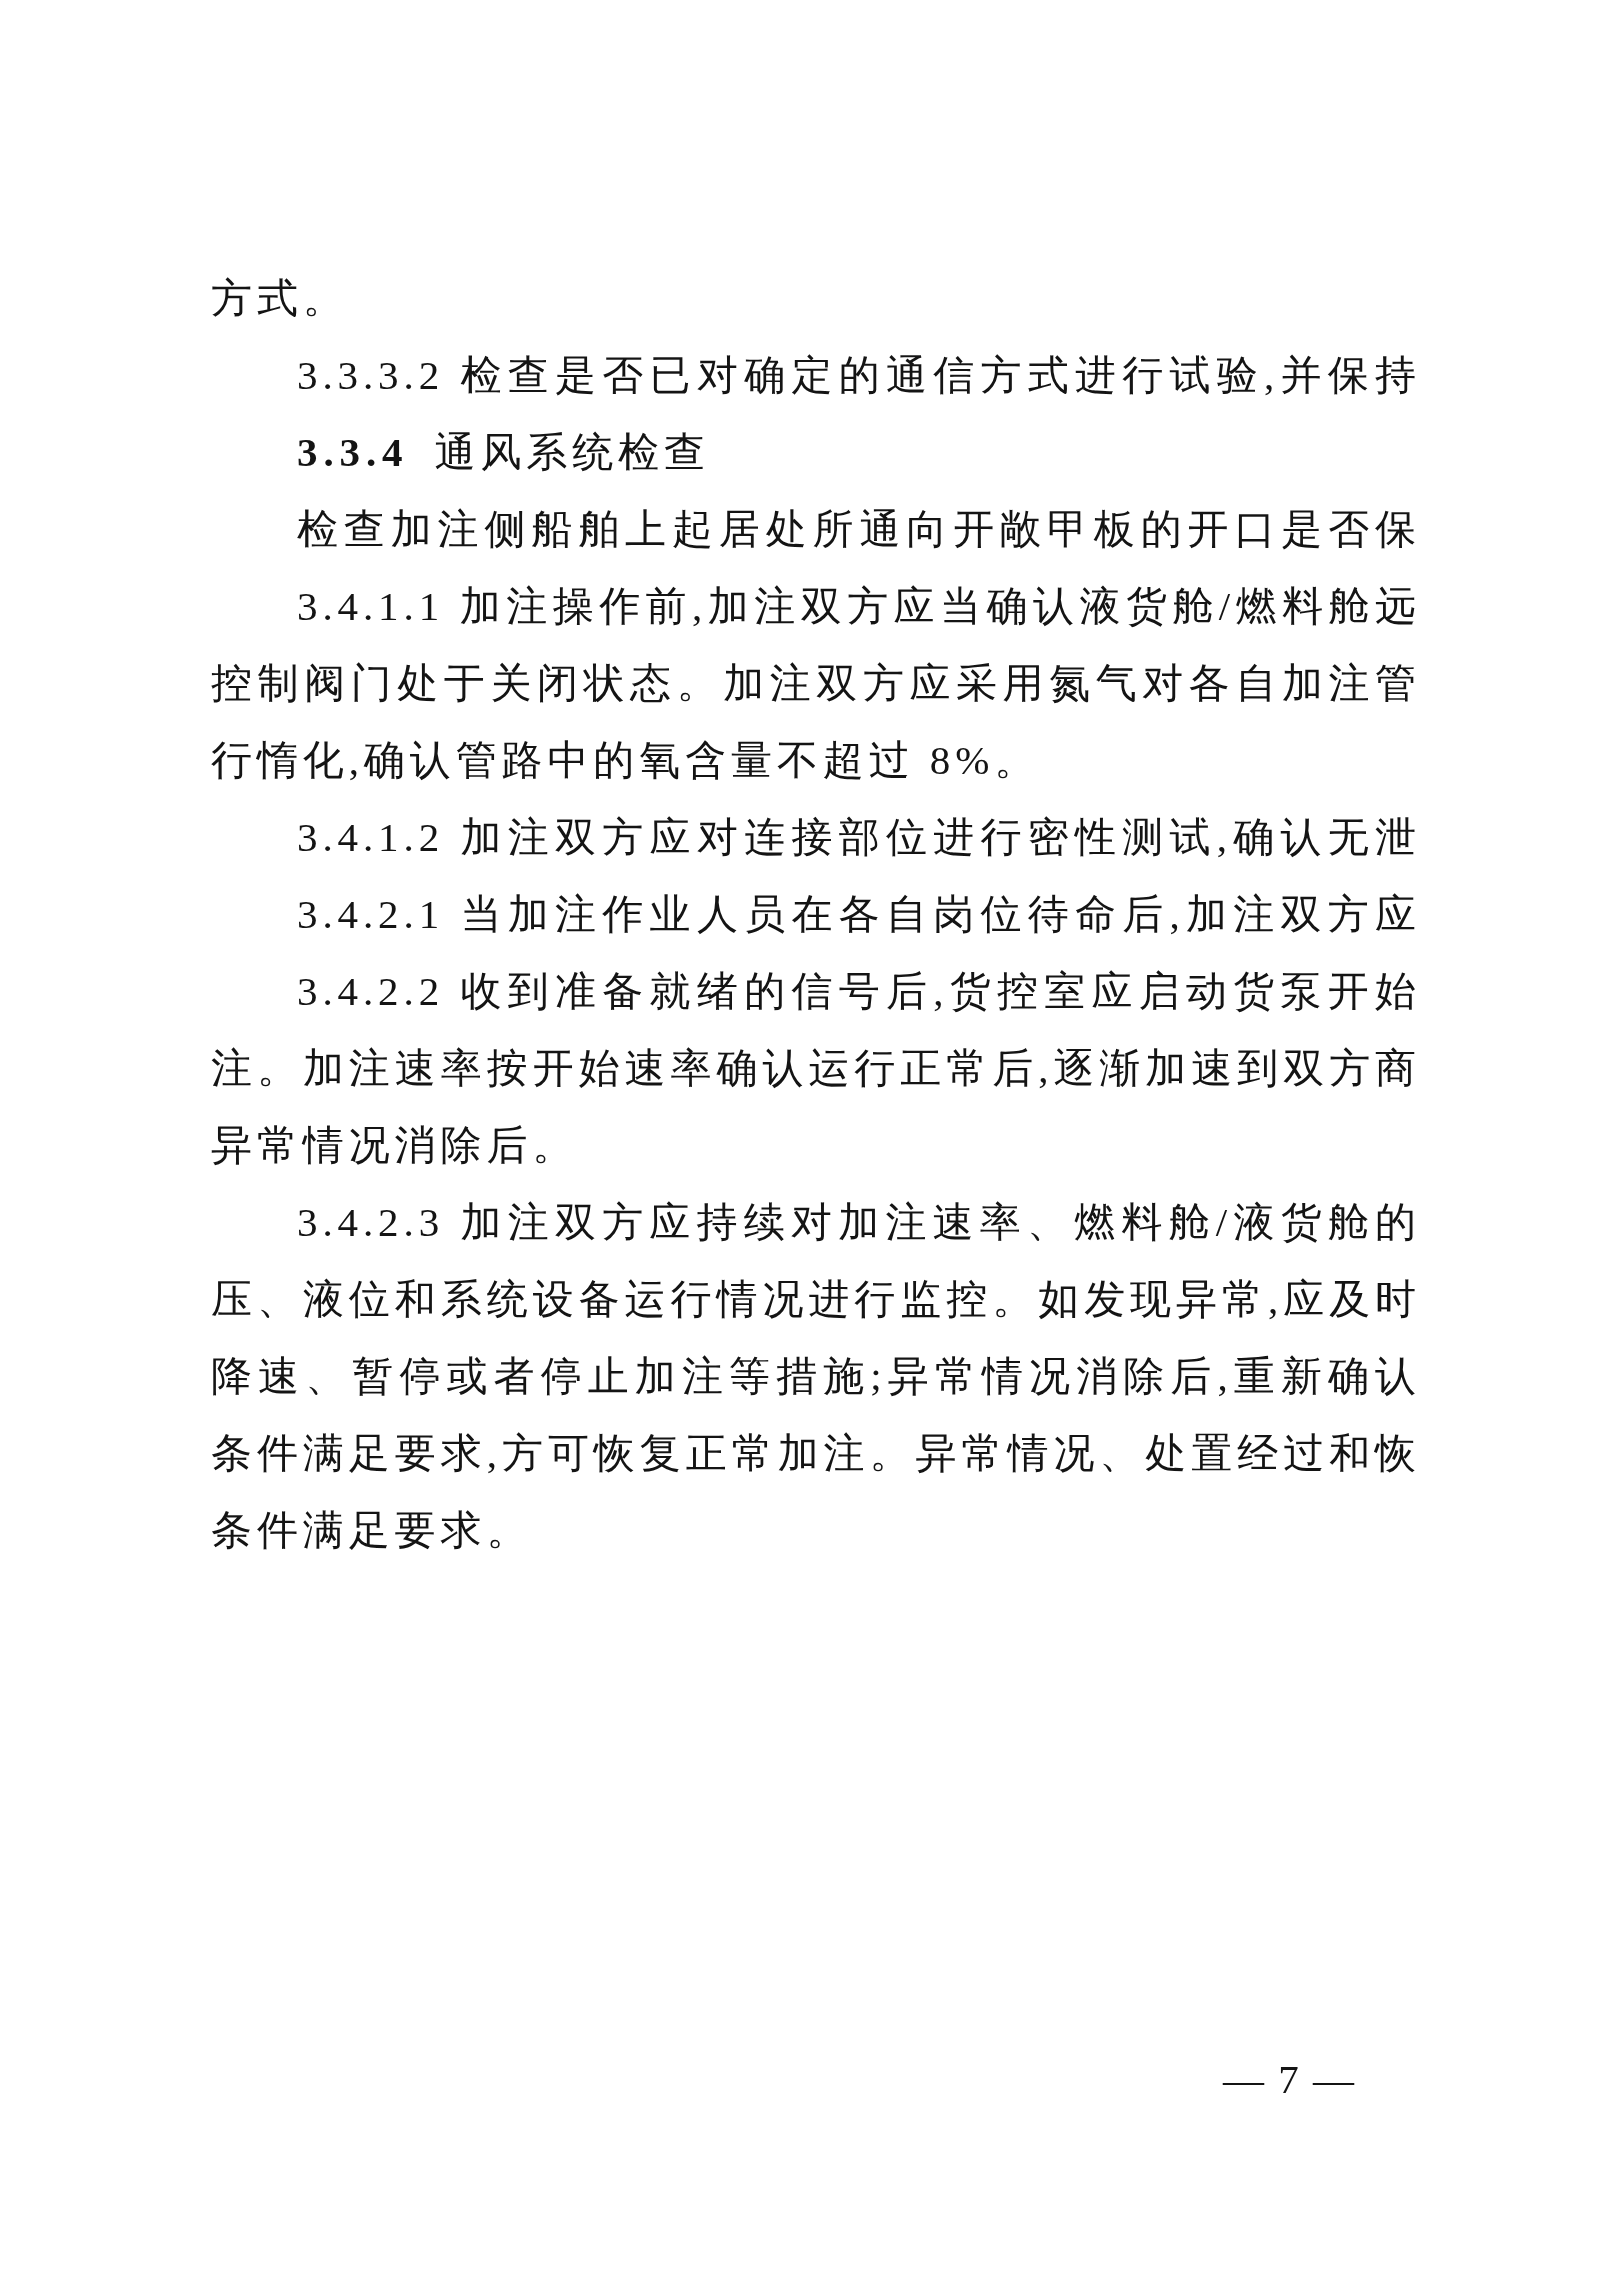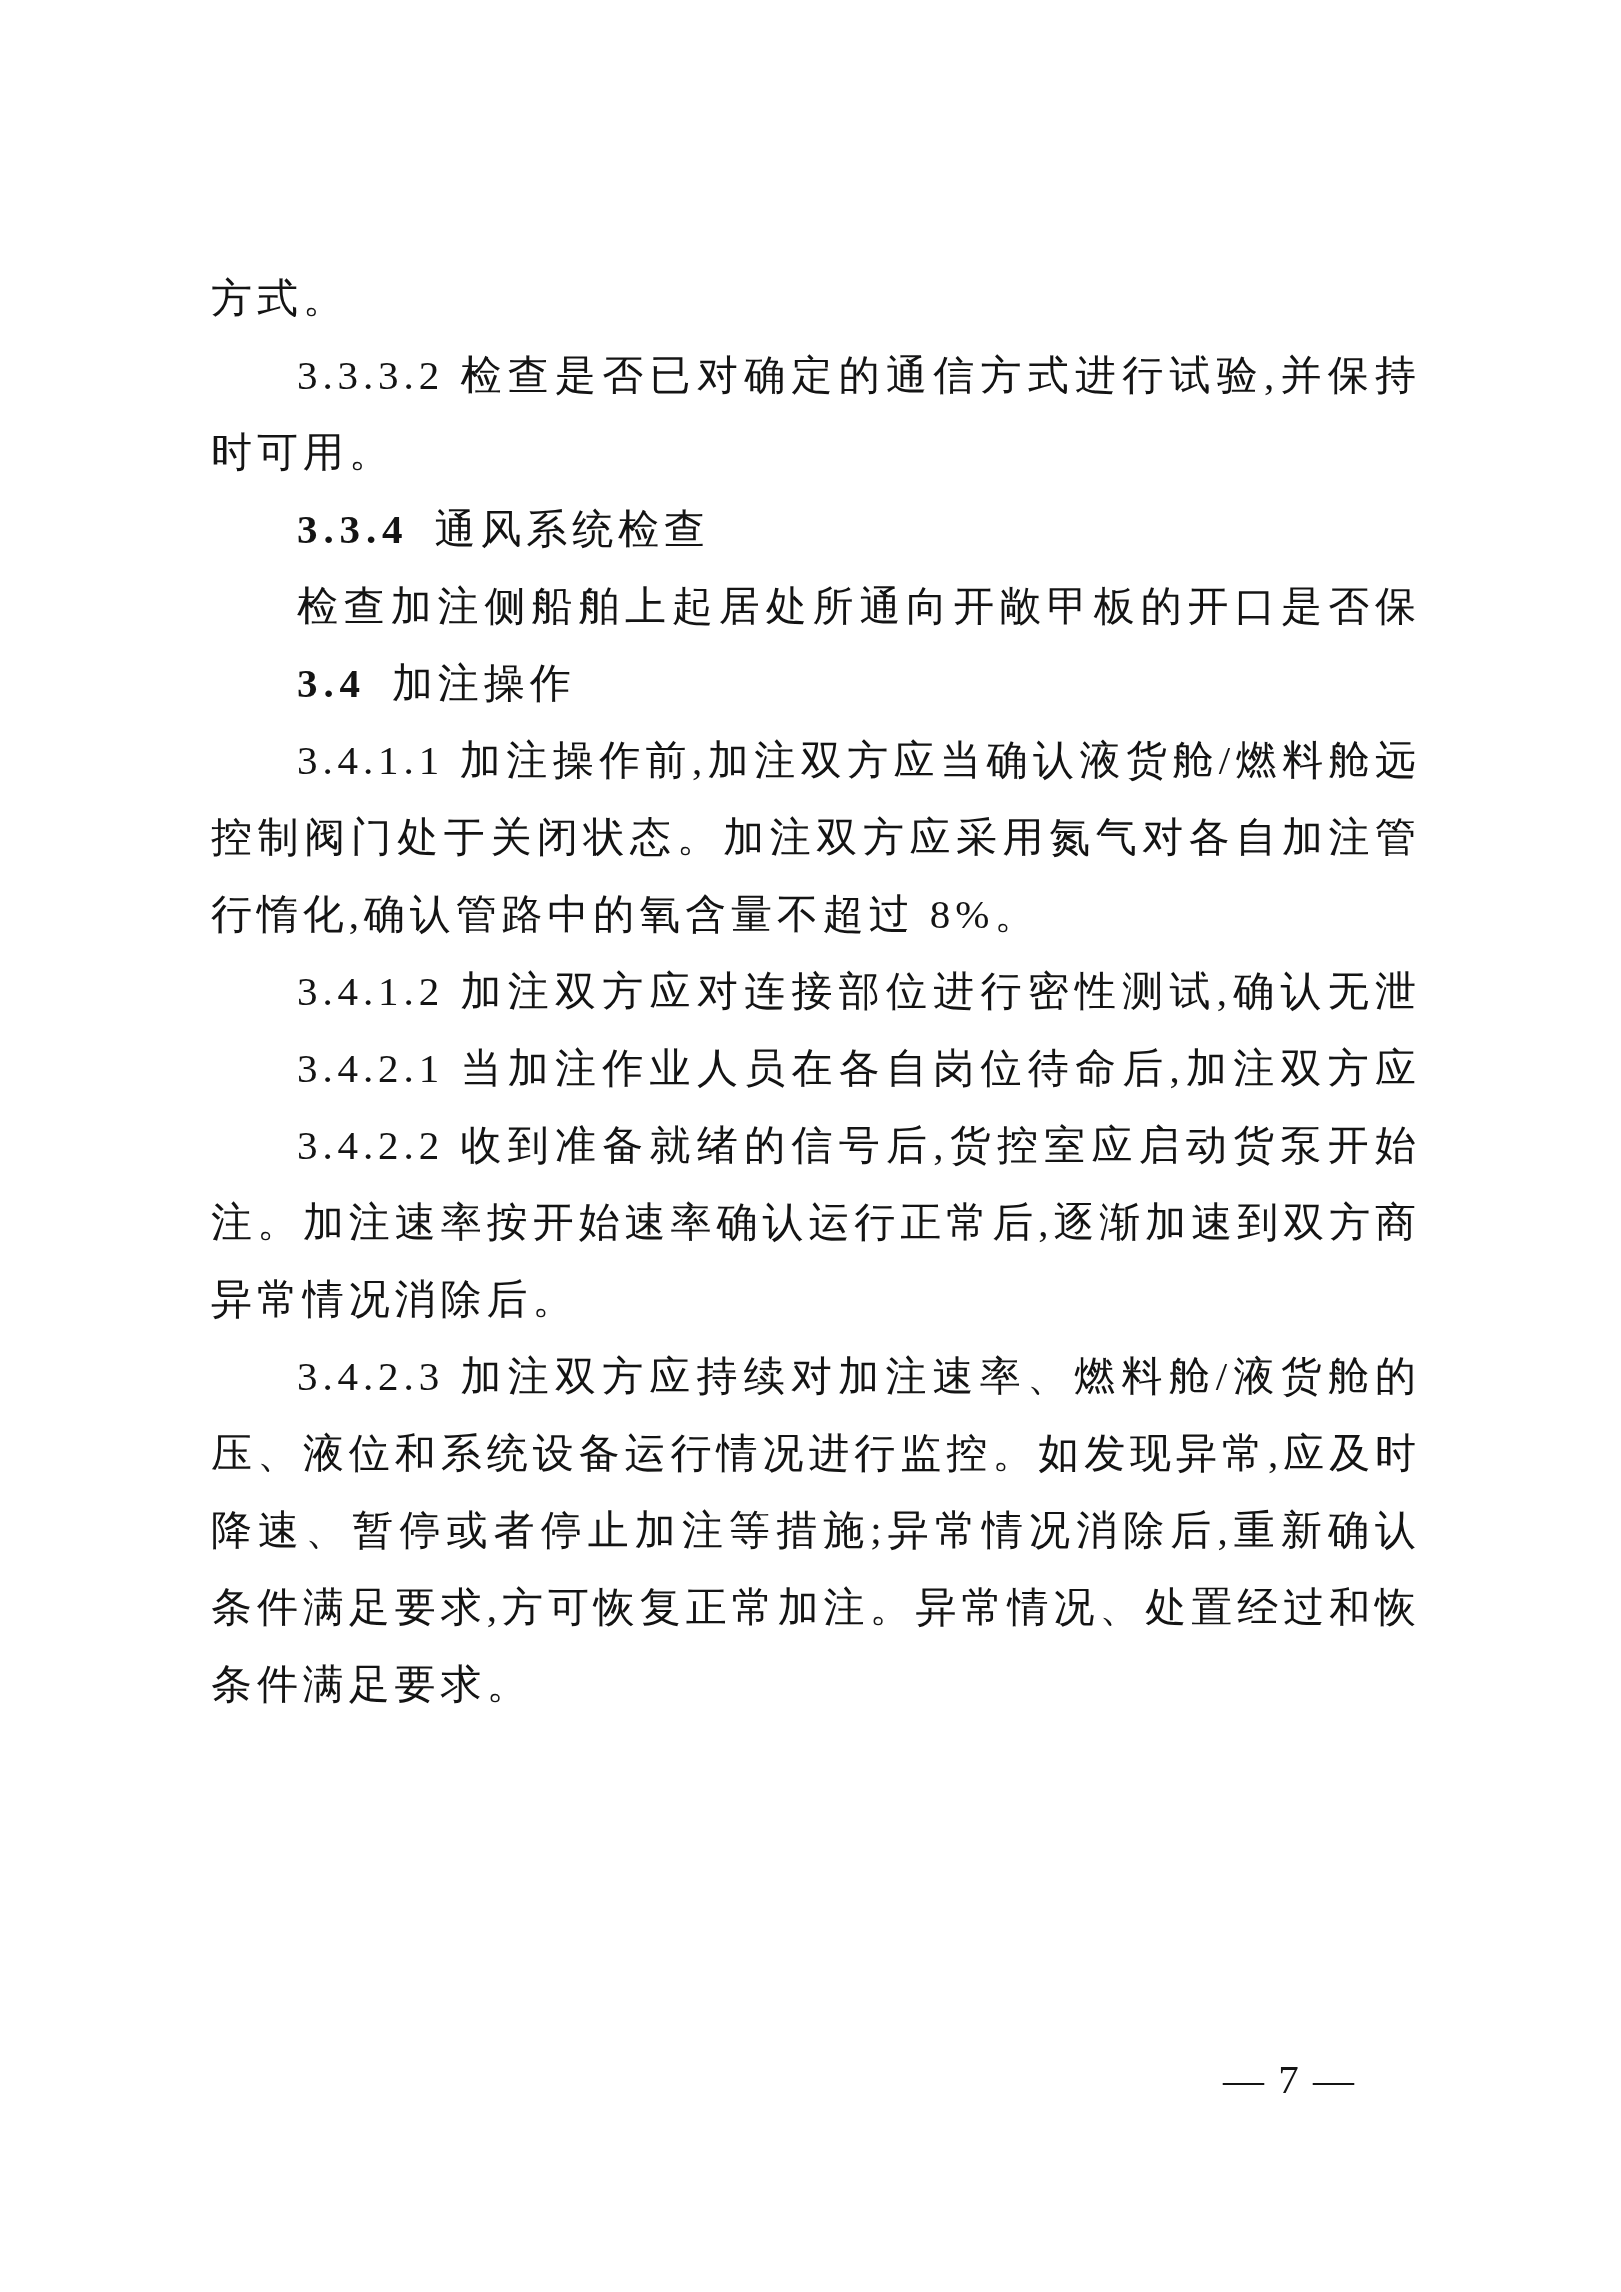--- a/index.html
+++ b/index.html
@@ -59,28 +59,26 @@
 </head>
 <body>
 
 <div class="page">
   <div class="text-block">
 
     <div class="line"><span class="hnum"></span><span>方式。</span></div>
 
     <div class="line justify indent"><span class="hnum"></span><span>3.3.3.2 检查是否已对确定的通信方式进行试验,并保持随</span></div>
 
-    <div class="line"><span class="hnum"></span><span>时可用。</span></div>
 
     <div class="line indent"><span class="hnum">3.3.4</span><span>通风系统检查</span></div>
 
     <div class="line justify indent"><span class="hnum"></span><span>检查加注侧船舶上起居处所通向开敞甲板的开口是否保持关</span></div>
 
 
-    <div class="line indent"><span class="hnum">3.4</span><span>加注操作</span></div>
 
 
     <div class="line justify indent"><span class="hnum"></span><span>3.4.1.1 加注操作前,加注双方应当确认液货舱/燃料舱远程</span></div>
 
     <div class="line justify"><span class="hnum"></span><span>控制阀门处于关闭状态。加注双方应采用氮气对各自加注管路进</span></div>
 
     <div class="line"><span class="hnum"></span><span>行惰化,确认管路中的氧含量不超过 8%。</span></div>
 
     <div class="line justify indent"><span class="hnum"></span><span>3.4.1.2 加注双方应对连接部位进行密性测试,确认无泄漏。</span></div>
 

